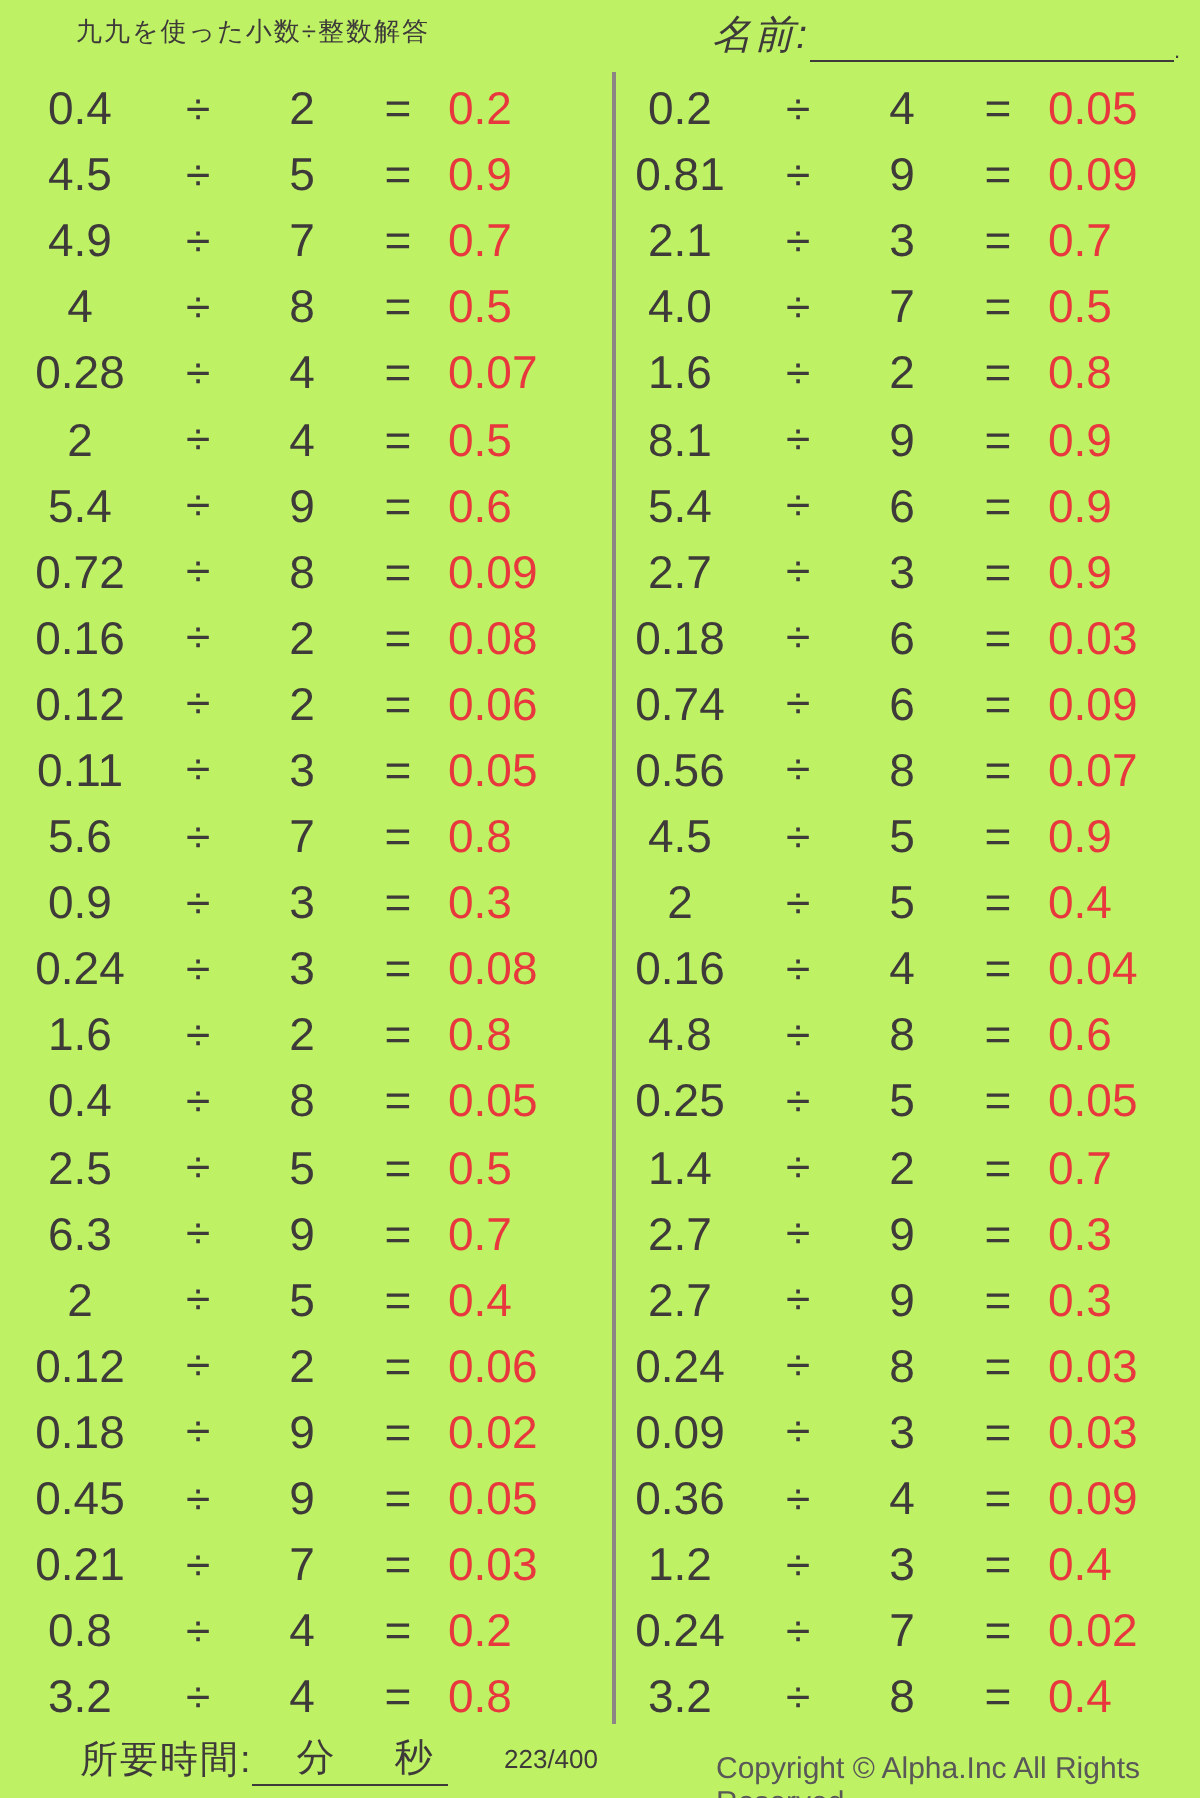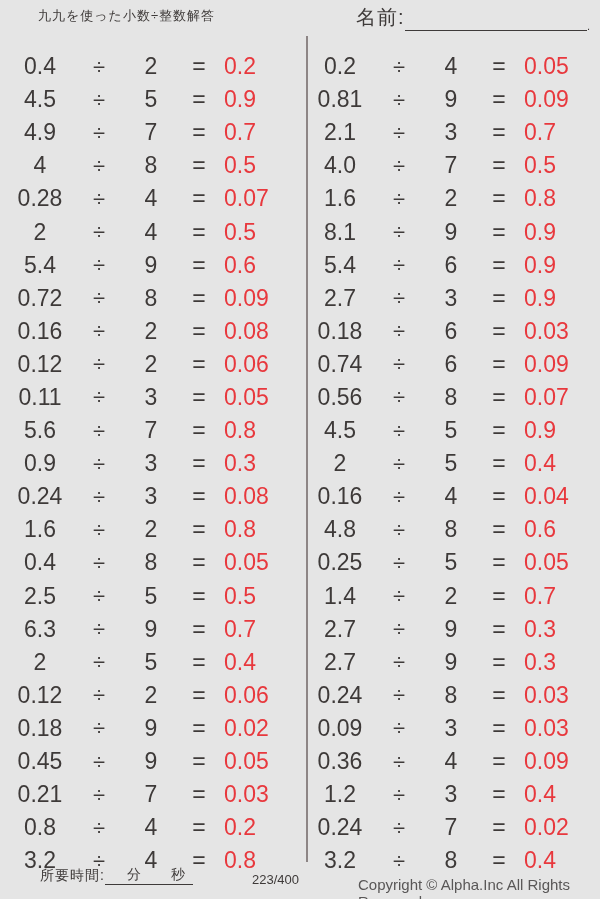--- a/index.html
+++ b/index.html
@@ -2,56 +2,56 @@
 <html><head>
 <meta charset="utf-8">
 <style>
   * { box-sizing: border-box; margin: 0; padding: 0; }
   html, body { background: #ffffff; }
   body {
     width: 600px; height: 899px;
     font-family: "Liberation Sans", "DejaVu Sans", sans-serif;
     color: #3e3a39;
   }
-  .page { position: relative; width: 600px; height: 899px; background: #e5e5e5; overflow: hidden; }
+  .page { position: relative; width: 600px; height: 899px; background: #bef264; overflow: hidden; }
 
   .header-title {
     position: absolute; left: 38px; top: 7px;
     font-size: 13px; letter-spacing: 1px; color: #3e3a39;
   }
   .name-area {
     position: absolute; left: 356px; top: 4px; width: 234px;
     display: flex; align-items: flex-end;
   }
-  .name-label { font-size: 20px; letter-spacing: 1px; white-space: nowrap; }
+  .name-label { font-size: 20px; letter-spacing: 1px; white-space: nowrap; font-style: italic; }
   .name-line { flex: 1; border-bottom: 1.5px solid #3e3a39; height: 24px; }
   .name-period { font-size: 11px; line-height: 10px; }
 
   .divider {
     position: absolute; left: 306px; top: 36px;
     width: 1.5px; height: 826px; background: #8d8585;
   }
 
-  .prob-col { position: absolute; top: 50px; width: 296px; }
+  .prob-col { position: absolute; top: 38px; width: 296px; }
   .col-left  { left: 2px; }
   .col-right { left: 302px; }
   .prob-row {
     display: grid;
     grid-template-columns: 76px 42px 62px 34px 1fr;
     height: 33.1px; align-items: center;
     font-size: 23px; line-height: 1;
   }
   .cell { display: block; }
   .cell-dividend, .cell-op, .cell-divisor, .cell-eq { text-align: center; }
   .cell-op { font-size: 22px; }
   .cell-answer { text-align: left; padding-left: 8px; color: #e8383d; }
 
   .footer-time {
     position: absolute; left: 40px; top: 866px;
-    font-size: 14px; display: flex; align-items: flex-end;
+    font-size: 19px; display: flex; align-items: flex-end;
   }
   .time-label { letter-spacing: 1px; white-space: nowrap; }
   .time-line { display: inline-flex; border-bottom: 1.5px solid #3e3a39; align-items: flex-end; }
   .time-gap-1 { display: inline-block; width: 22px; }
   .time-gap-2 { display: inline-block; width: 30px; }
   .time-gap-3 { display: inline-block; width: 8px; }
 
   .progress {
     position: absolute; left: 252px; top: 872px;
     font-size: 13px; color: #3e3a39;

